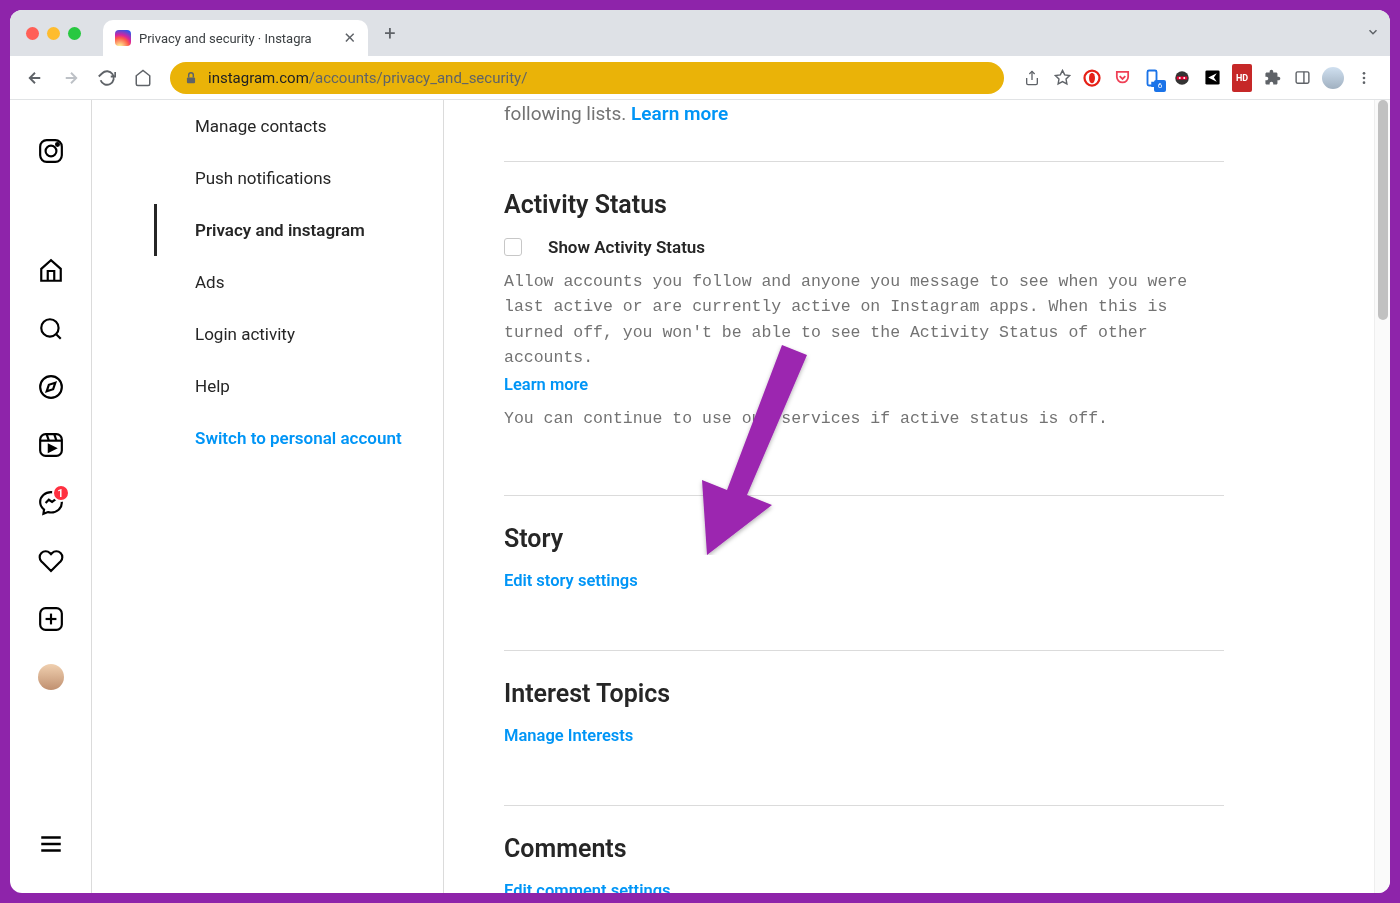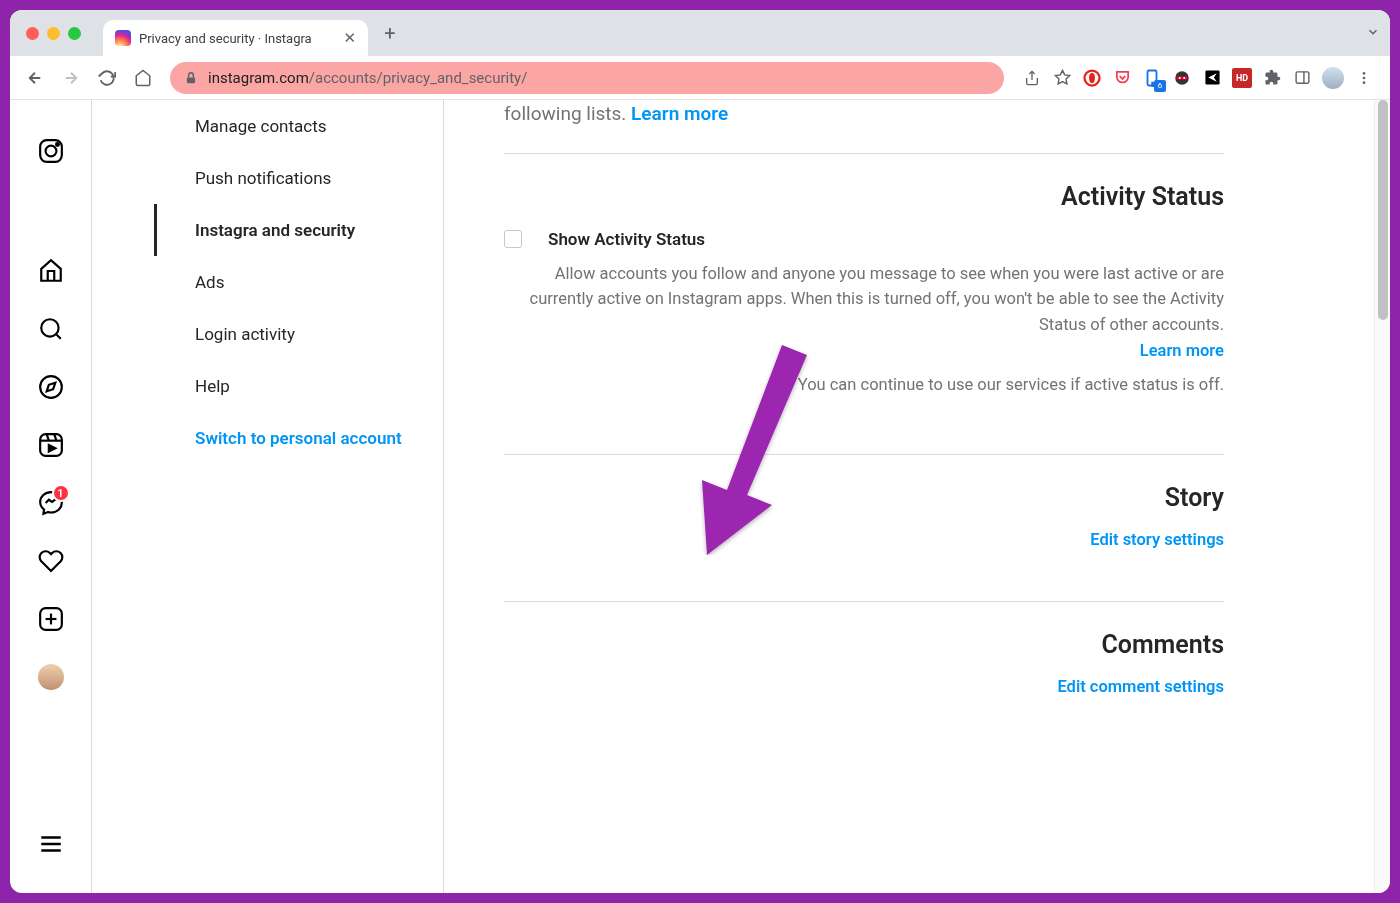--- a/index.html
+++ b/index.html
@@ -65,21 +65,21 @@
   gap: 6px;
 }
 .nav-btn {
   width: 30px; height: 30px; display: flex; align-items: center; justify-content: center;
   color: #5f6368; font-size: 18px; border-radius: 50%;
 }
 .nav-btn.disabled { color: #bdc1c6; }
 .addr-bar {
   flex: 1;
   height: 32px;
-  background: #fca5a5;
+  background: #eab308;
   border-radius: 16px;
   display: flex;
   align-items: center;
   padding: 0 14px;
   font-size: 15px;
   color: #5f6368;
   gap: 10px;
   margin: 0 6px;
 }
 .addr-domain { color: #202124; }
@@ -158,33 +158,32 @@
   overflow-y: auto;
   max-width: 840px;
 }
 .section-partial {
   color: #737373; font-size: 19px; line-height: 1.5;
 }
 .learn-link { color: #0095f6; font-weight: 600; }
 .section {
   border-top: 1px solid #dbdbdb;
   padding: 28px 0;
-  margin-top: 24px;
-  text-align: right;
+  margin-top: 32px;
 }
 .section:first-child { border-top: none; margin-top: 0; padding-top: 0;}
 .section h2 {
   font-size: 25px; font-weight: 600; color: #262626; margin-bottom: 18px;
 }
 .checkbox-row { display: flex; align-items: center; gap: 26px; margin-bottom: 12px;}
 .checkbox {
   width: 18px; height: 18px; border: 1.5px solid #c7c7c7; border-radius: 3px; background: #fff;
 }
 .checkbox-label { font-size: 17px; font-weight: 600; color: #262626; }
-.desc { color: #737373; font-size: 16.5px; line-height: 1.55; margin-bottom: 4px;}
+.desc { color: #737373; font-size: 16.5px; line-height: 1.55; margin-bottom: 4px; font-family: Liberation Mono, monospace;}
 .block-link { color: #0095f6; font-weight: 600; font-size: 16.5px; }
 
 
 .big-arrow {
   position: absolute;
   left: 595px; top: 245px;
   width: 130px; height: 210px;
   pointer-events: none;
 }
 
@@ -288,21 +287,21 @@
             <circle cx="9" cy="12" r="1.3" fill="#fff"></circle>
             <circle cx="15" cy="12" r="1.3" fill="#fff"></circle>
           </svg>
         </div>
       <div class="ext-icon">
           <svg width="17" height="17" viewBox="0 0 24 24" fill="#000">
             <rect x="2" y="2" width="20" height="20" rx="2"></rect>
             <path d="M6 12 L18 6 L14 12 L18 18 Z" fill="#fff"></path>
           </svg>
         </div>
-      <div class="ext-icon" style="background:#c62828;color:#fff;font-size:9px;font-weight:700;width:20px;height:20px;border-radius:2px">HD</div>
+      <div class="ext-icon" style="background:#c62828;color:#fff;font-size:9px;font-weight:700;width:20px;height:28px;border-radius:2px">HD</div>
       <div class="ext-icon">
           <svg width="17" height="17" viewBox="0 0 24 24" fill="#5f6368">
             <path d="M20.5 11H19V7c0-1.1-.9-2-2-2h-4V3.5C13 2.12 11.88 1 10.5 1S8 2.12 8 3.5V5H4c-1.1 0-2 .9-2 2v4h1.5C4.88 11 6 12.12 6 13.5S4.88 16 3.5 16H2v4c0 1.1.9 2 2 2h4v-1.5c0-1.38 1.12-2.5 2.5-2.5s2.5 1.12 2.5 2.5V22h4c1.1 0 2-.9 2-2v-4h1.5c1.38 0 2.5-1.12 2.5-2.5S21.88 11 20.5 11z"></path>
           </svg>
         </div>
       <div class="ext-icon">
           <svg width="17" height="17" viewBox="0 0 24 24" fill="none" stroke="#5f6368" stroke-width="2">
             <rect x="3" y="4" width="18" height="16" rx="2"></rect>
             <line x1="14" y1="4" x2="14" y2="20"></line>
           </svg>
@@ -382,21 +381,21 @@
             <line x1="3" y1="12" x2="21" y2="12"></line>
             <line x1="3" y1="18" x2="21" y2="18"></line>
           </svg>
         </div>
     </div>
 
     <div class="settings-area">
       <div class="settings-nav">
         <div class="settings-nav-item">Manage contacts</div>
         <div class="settings-nav-item">Push notifications</div>
-        <div class="settings-nav-item active">Instagra and security</div>
+        <div class="settings-nav-item active">Privacy and instagram</div>
         <div class="settings-nav-item">Ads</div>
         <div class="settings-nav-item">Login activity</div>
         <div class="settings-nav-item">Help</div>
         <div class="settings-nav-item link">Switch to personal account</div>
       </div>
 
       <div class="settings-content">
         <div class="section-partial"><span>following lists. </span><a class="learn-link">Learn more</a></div>
 
         <div class="section">
@@ -408,20 +407,24 @@
           <p class="desc">Allow accounts you follow and anyone you message to see when you were last active or are currently active on Instagram apps. When this is turned off, you won't be able to see the Activity Status of other accounts.</p>
           <a class="block-link">Learn more</a>
           <p class="desc" style="margin-top:12px">You can continue to use our services if active status is off.</p>
         </div>
 
         <div class="section">
           <h2>Story</h2>
           <a class="block-link">Edit story settings</a>
         </div>
 
+        <div class="section">
+          <h2>Interest Topics</h2>
+          <a class="block-link">Manage Interests</a>
+        </div>
 
         <div class="section">
           <h2>Comments</h2>
           <a class="block-link">Edit comment settings</a>
         </div>
       </div>
 
       <svg class="big-arrow" viewBox="0 0 130 210">
         <defs>
             <filter id="s">

